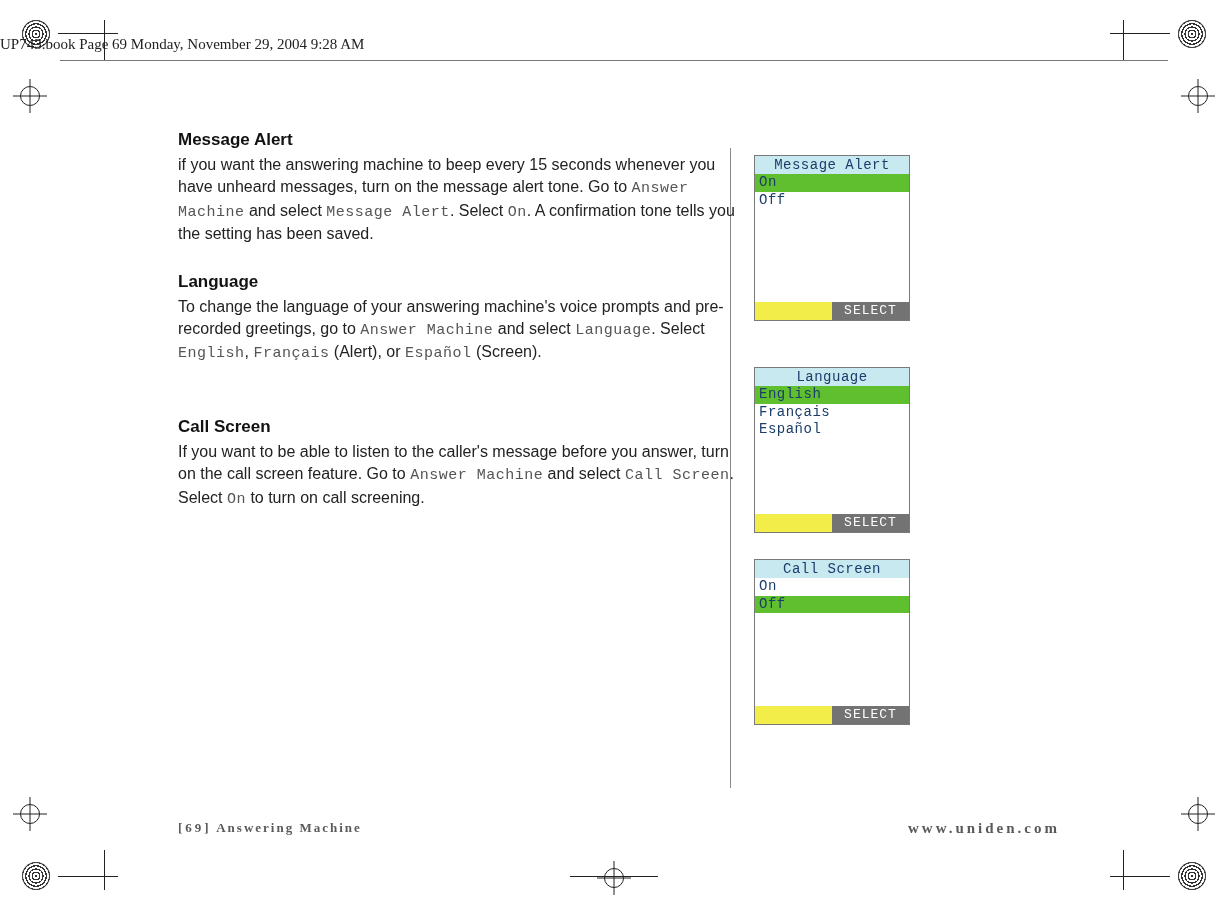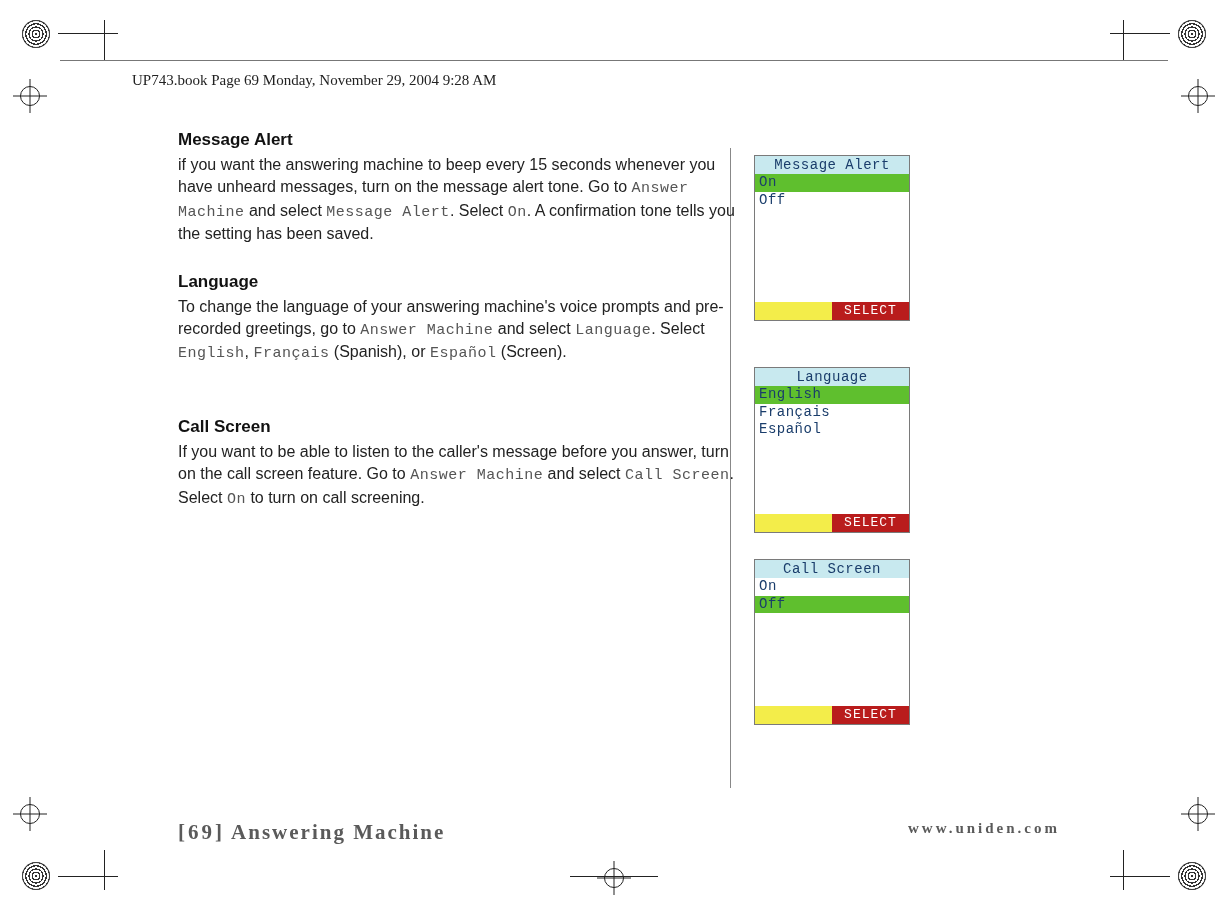--- a/index.html
+++ b/index.html
@@ -15,25 +15,23 @@
   }
   .radial-target {
     width: 28px; height: 28px; border-radius: 50%;
     background: repeating-radial-gradient(circle, #333 0 1.2px, #fff 1.2px 3.2px);
     box-shadow: inset 0 0 0 1px #444;
   }
   .page-header {
     position: absolute;
     top: 36px; left: 0; right: 0;
     text-align: left;
-    padding-left: 132px;
     font-family: "Times New Roman", Times, serif;
     font-size: 15px;
     color: #222;
-    margin-top: 36px;
   }
   .hr-top {
     position: absolute;
     top: 60px; left: 60px; right: 60px;
     border-top: 1px solid #777;
   }
   .content {
     position: absolute;
     top: 130px;
     left: 178px;
@@ -83,32 +81,32 @@
     text-align: center;
     padding: 1px 0;
     font-weight: 400;
   }
   .screen .opt { padding: 0 4px; color: #1a3d6b; line-height: 1.25; }
   .screen .opt.sel { background: #5fbf2e; color: #1a3d6b; }
   .screen .filler { flex: 1; }
   .screen .soft { display: flex; }
   .screen .soft .left { flex: 1; background: #f3ed4a; height: 18px; }
   .screen .soft .right {
-    flex: 1; background: #b91c1c; color: #fff; text-align: center;
+    flex: 1; background: #737373; color: #fff; text-align: center;
     height: 18px; line-height: 18px; letter-spacing: 1px; font-size: 13px;
   }
   .footer {
     position: absolute;
     left: 178px; right: 168px;
     top: 820px;
     display: flex; justify-content: space-between;
     font-family: Georgia, "Times New Roman", serif;
     color: #5a5a5a;
   }
-  .footer .left { font-weight: 700; letter-spacing: 2px; font-size: 21px; }
+  .footer .left { font-weight: 700; letter-spacing: 2px; font-size: 13px; }
   .footer .left .num { letter-spacing: 3px; }
   .footer .right { font-weight: 700; letter-spacing: 3px; font-size: 15px; margin-left: 28px; }
   .vline {
     position: absolute; top: 148px; left: 730px; width: 0; height: 640px;
     border-left: 1px solid #888;
   }
   .reg-cross { position:absolute; }
   .reg-cross .circ { width:20px; height:20px; border:1px solid #222; border-radius:50%; position:relative; background:#fff;}
   .reg-cross .circ::before, .reg-cross .circ::after { content:""; position:absolute; background:#222;}
   .reg-cross .circ::before { left:50%; top:-8px; bottom:-8px; width:1px; transform:translateX(-0.5px);}
@@ -161,21 +159,21 @@
   <div class="section">
     <h2 class="sect-title">Message Alert</h2>
     <p class="body">
       <span>if you want the answering machine to beep every 15 seconds whenever you have unheard messages, turn on the message alert tone. Go to </span><span class="lcd">Answer Machine</span><span> and select </span><span class="lcd">Message Alert</span><span>. Select </span><span class="lcd">On</span><span>. A confirmation tone tells you the setting has been saved.</span>
     </p>
   </div>
 
   <div class="section">
     <h2 class="sect-title">Language</h2>
     <p class="body">
-      <span>To change the language of your answering machine's voice prompts and pre-recorded greetings, go to </span><span class="lcd">Answer Machine</span><span> and select </span><span class="lcd">Language</span><span>. Select </span><span class="lcd">English</span><span>, </span><span class="lcd">Français</span><span> (Spanish), or </span><span class="lcd">Español</span><span> (Screen).</span>
+      <span>To change the language of your answering machine's voice prompts and pre-recorded greetings, go to </span><span class="lcd">Answer Machine</span><span> and select </span><span class="lcd">Language</span><span>. Select </span><span class="lcd">English</span><span>, </span><span class="lcd">Français</span><span> (Alert), or </span><span class="lcd">Español</span><span> (Screen).</span>
     </p>
   </div>
 
   <div class="section" style="margin-top:52px;">
     <h2 class="sect-title">Call Screen</h2>
     <p class="body">
       <span>If you want to be able to listen to the caller's message before you answer, turn on the call screen feature. Go to </span><span class="lcd">Answer Machine</span><span> and select </span><span class="lcd">Call Screen</span><span>. Select </span><span class="lcd">On</span><span> to turn on call screening.</span>
     </p>
   </div>
 

